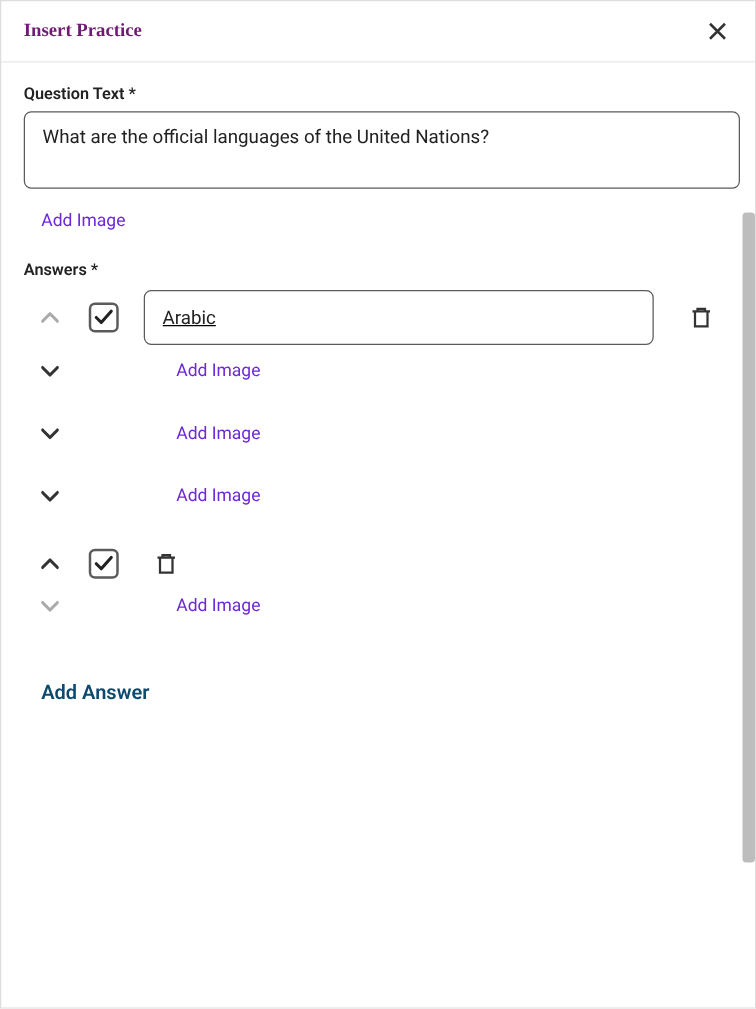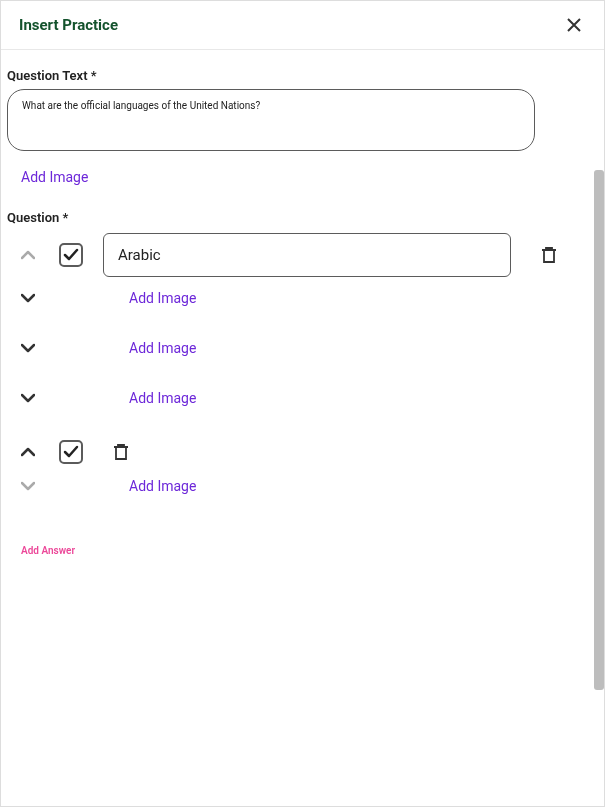--- a/index.html
+++ b/index.html
@@ -20,35 +20,36 @@
     .modal-header {
       display: flex;
       justify-content: space-between;
       align-items: center;
       padding: 12px 18px;
       border-bottom: 1px solid #e8e8e8;
     }
     .modal-title {
       font-size: 15px;
       font-weight: 700;
-      color: #14532d;
+      color: #701a75;
+      font-family: Liberation Serif, serif;
     }
     .close-btn {
       background: none;
       border: none;
       cursor: pointer;
       padding: 4px;
       display: flex;
       align-items: center;
       justify-content: center;
     }
     .modal-body {
       flex: 1;
       overflow-y: auto;
-      padding: 18px 18px 20px 0;
+      padding: 18px 18px 20px 12px;
       position: relative;
     }
     .modal-body-inner {
       padding-left: 6px;
     }
     .scrollbar-track {
       position: absolute;
       right: 0;
       top: 120px;
       width: 10px;
@@ -57,26 +58,26 @@
       border-radius: 3px;
     }
     .field-label {
       font-size: 13px;
       font-weight: 600;
       color: #222;
       margin-bottom: 6px;
       display: block;
     }
     .question-input {
-      width: 528px;
+      width: 573px;
       height: 62px;
       border: 1px solid #5b5b5b;
-      border-radius: 17px;
+      border-radius: 6px;
       padding: 10px 14px;
-      font-size: 10px;
+      font-size: 15px;
       color: #222;
       resize: none;
       font-family: inherit;
     }
     .link-action {
       color: #6d28d9;
       font-size: 14px;
       font-weight: 400;
       cursor: pointer;
       display: inline-block;
@@ -90,20 +91,21 @@
       font-size: 13px;
       font-weight: 600;
       color: #222;
       margin-bottom: 8px;
     }
     .answer-row {
       display: flex;
       align-items: center;
       gap: 20px;
       margin-bottom: 6px;
+      text-decoration: underline;
     }
     .chevron-btn {
       background: none;
       border: none;
       cursor: pointer;
       width: 22px;
       display: flex;
       align-items: center;
       justify-content: center;
       padding: 4px;
@@ -150,22 +152,22 @@
       margin-bottom: 32px;
     }
     .answer-sub-row .link-action {
       margin: 0;
       margin-left: 76px;
     }
     .answer-sub-row .chevron-btn {
       margin-left: 0;
     }
     .add-answer {
-      color: #ec4899;
-      font-size: 10px;
+      color: #0c4a6e;
+      font-size: 16px;
       font-weight: 600;
       cursor: pointer;
       display: inline-block;
       margin-top: 18px;
       margin-left: 14px;
     }
     .row-wrap { margin-left: 10px; }
     .gray-chevron svg path { stroke: #aaa; }
   </style>
 </head>
@@ -183,21 +185,21 @@
 
   <div class="modal-body">
     <div class="modal-body-inner">
       <label class="field-label">Question Text *</label>
       <textarea class="question-input" style="">What are the official languages of the United Nations?</textarea>
       <div>
         <span class="link-action">Add Image</span>
       </div>
 
       <div class="answers-section">
-        <div class="answers-label">Question *</div>
+        <div class="answers-label">Answers *</div>
 
         
         <div class="row-wrap">
           <div class="answer-row">
             <button class="chevron-btn gray-chevron">
               <svg width="14" height="10" viewBox="0 0 14 10">
                   <path d="M1 8 L7 2 L13 8" stroke="#aaa" stroke-width="2.5" fill="none" stroke-linecap="round" stroke-linejoin="round"></path>
                 </svg>
             </button>
             <div class="checkbox">

